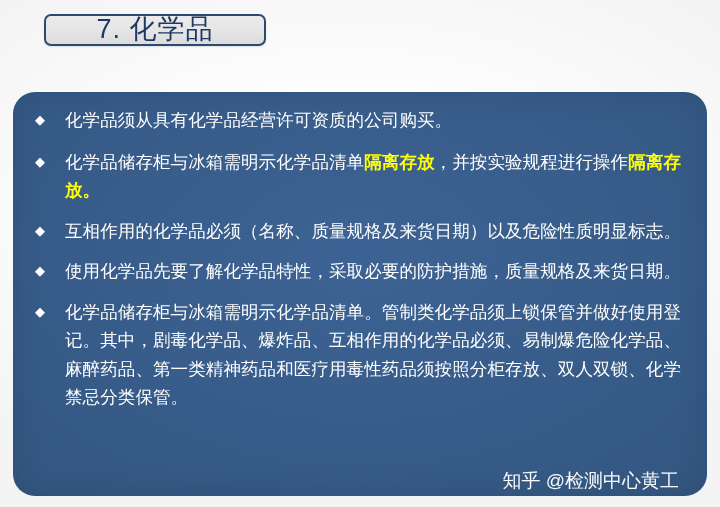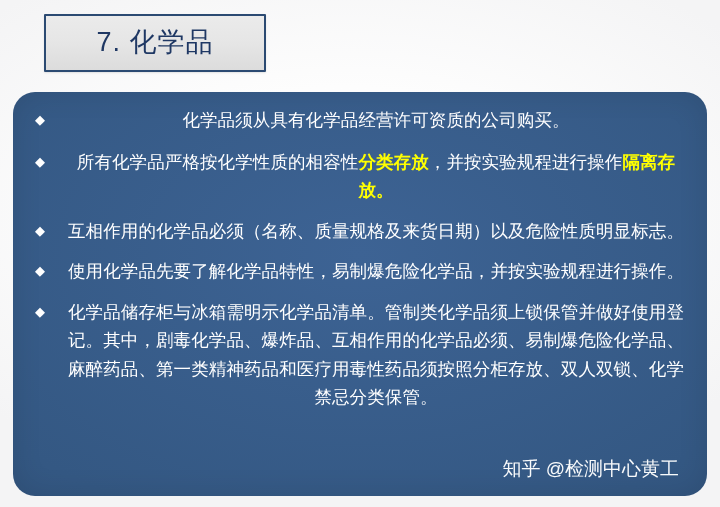--- a/index.html
+++ b/index.html
@@ -23,23 +23,23 @@
     background:
       radial-gradient(ellipse 70% 55% at 48% 42%, #ffffff 0%, #fdfdfd 45%, #f4f4f5 100%);
   }
 
   
   #title-chip {
     position:absolute;
     left:44px;
     top:14px;
     width:222px;
-    height:58px;
+    height:32px;
     border:2px solid #2b4a72;
-    border-radius:1px;
+    border-radius:7px;
     background:linear-gradient(180deg,#ebebeb 0%,#e6e6e6 48%,#dcdcdc 100%);
     box-shadow:0 1px 2px rgba(0,0,0,0.10);
     display:flex;
     align-items:center;
     justify-content:center;
   }
   #title-chip-text {
     font-size:27px;
     line-height:1;
     color:#1f3864;
@@ -77,38 +77,38 @@
     width:30px;
     font-size:13px;
     line-height:28.5px;
     color:#ffffff;
     text-align:left;
     transform:translateY(0px);
   }
   .bullet .body {
     flex:1 1 auto;
     letter-spacing:0.1px;
-    text-align:center;
+    text-align:left;
   }
   .hl {
     color:#ffff00;
     font-weight:bold;
   }
 
   #b1 { margin-bottom:13px; }
   #b2 { margin-bottom:12px; }
   #b3 { margin-bottom:12px; }
   #b4 { margin-bottom:12px; }
   #b5 { margin-bottom:0; }
 
   
   #watermark {
     position:absolute;
     right:28px;
-    bottom:18px;
+    bottom:6px;
     color:#ffffff;
     font-size:19px;
     line-height:1;
     white-space:nowrap;
     opacity:0.97;
   }
 </style>
 </head>
 <body>
 
@@ -120,31 +120,31 @@
 
   <div id="panel">
 
     <div class="bullet" id="b1">
       <span class="marker">◆</span>
       <span class="body">化学品须从具有化学品经营许可资质的公司购买。</span>
     </div>
 
     <div class="bullet" id="b2">
       <span class="marker">◆</span>
-      <span class="body"><span>所有化学品严格按化学性质的相容性</span><span class="hl">分类存放</span><span>，并按实验规程进行操作</span><span class="hl">隔离存放。</span></span>
+      <span class="body"><span>化学品储存柜与冰箱需明示化学品清单</span><span class="hl">隔离存放</span><span>，并按实验规程进行操作</span><span class="hl">隔离存放。</span></span>
     </div>
 
     <div class="bullet" id="b3">
       <span class="marker">◆</span>
       <span class="body">互相作用的化学品必须（名称、质量规格及来货日期）以及危险性质明显标志。</span>
     </div>
 
     <div class="bullet" id="b4">
       <span class="marker">◆</span>
-      <span class="body">使用化学品先要了解化学品特性，易制爆危险化学品，并按实验规程进行操作。</span>
+      <span class="body">使用化学品先要了解化学品特性，采取必要的防护措施，质量规格及来货日期。</span>
     </div>
 
     <div class="bullet" id="b5">
       <span class="marker">◆</span>
       <span class="body">化学品储存柜与冰箱需明示化学品清单。管制类化学品须上锁保管并做好使用登记。其中，剧毒化学品、爆炸品、互相作用的化学品必须、易制爆危险化学品、麻醉药品、第一类精神药品和医疗用毒性药品须按照分柜存放、双人双锁、化学禁忌分类保管。</span>
     </div>
 
     <div id="watermark">知乎 @检测中心黄工</div>
 
   </div>

